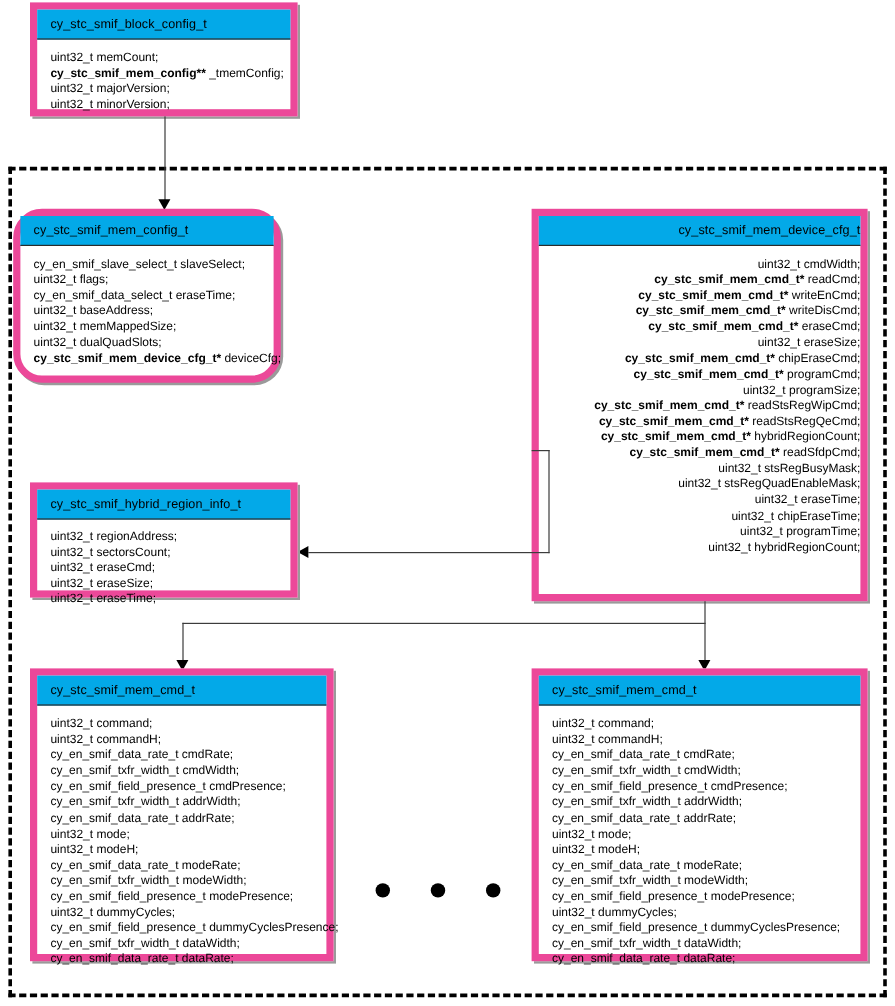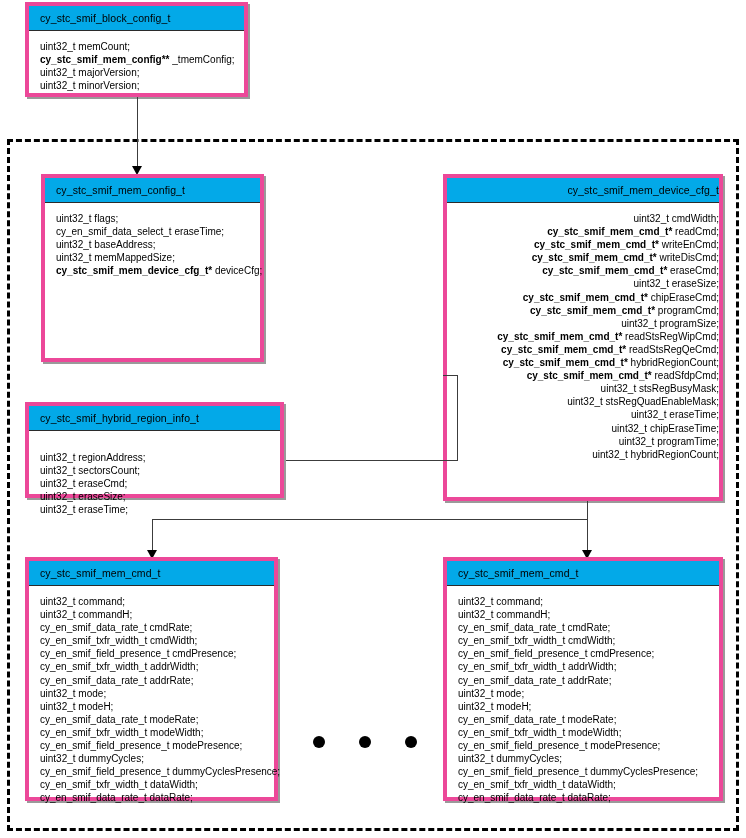--- a/index.html
+++ b/index.html
@@ -24,40 +24,40 @@
     box-sizing: border-box;
     border: 3px dashed #000000;
     background: transparent;
   }
 
   
   .uml-box {
     position: absolute;
     box-sizing: border-box;
     background: #ffffff;
-    border: 4px solid #ec4899;
+    border: 6px solid #ec4899;
     box-shadow: 2px 2px 0 0 #9a9a9a;
   }
   .uml-title {
     box-sizing: border-box;
     background: #03a9e8;
     border-bottom: 1px solid #2b2b2b;
     color: #000000;
     font-size: 10.5px;
     line-height: 12px;
     padding: 6px 0 6px 11px;
     white-space: nowrap;
     letter-spacing: .1px;
   }
   .uml-body {
     box-sizing: border-box;
     padding: 9px 0 6px 11px;
   }
   .uml-body.tight {
-    padding: 20px 0 4px 11px;
+    padding: 8px 0 4px 11px;
   }
   .attr {
     font-size: 10px;
     line-height: 13.1px;
     color: #000000;
     white-space: nowrap;
   }
   .attr .t-bold {
     font-weight: bold;
   }
@@ -114,27 +114,29 @@
         <div class="attr">uint32_t memCount;</div>
         <div class="attr"><span class="t-bold">cy_stc_smif_mem_config**</span><span> _tmemConfig;</span></div>
         <div class="attr">uint32_t majorVersion;</div>
         <div class="attr">uint32_t minorVersion;</div>
       </div>
   </div>
 
   <div class="conn-v" style="left:137px; top:97px; height:72px;"></div>
   <div class="arrow-down" style="left:132px; top:166px;"></div>
 
-  <div class="uml-box" style="left:41px; top:174px; width:223px; height:188px;">
+  <div class="uml-box" style="left:11px; top:174px; width:223px; height:145px;border-radius:24px;">
     <div class="uml-title">cy_stc_smif_mem_config_t</div>
     <div class="uml-body">
+        <div class="attr">cy_en_smif_slave_select_t slaveSelect;</div>
         <div class="attr">uint32_t flags;</div>
         <div class="attr">cy_en_smif_data_select_t eraseTime;</div>
         <div class="attr">uint32_t baseAddress;</div>
         <div class="attr">uint32_t memMappedSize;</div>
+        <div class="attr">uint32_t dualQuadSlots;</div>
         <div class="attr"><span class="t-bold">cy_stc_smif_mem_device_cfg_t*</span><span> deviceCfg;</span></div>
       </div>
   </div>
 
   <div class="uml-box" style="left:443px; top:174px; width:280px; height:327px;text-align:right;">
     <div class="uml-title">cy_stc_smif_mem_device_cfg_t</div>
     <div class="uml-body">
         <div class="attr">uint32_t cmdWidth;</div>
         <div class="attr"><span class="t-bold">cy_stc_smif_mem_cmd_t*</span><span> readCmd;</span></div>
         <div class="attr"><span class="t-bold">cy_stc_smif_mem_cmd_t*</span><span> writeEnCmd;</span></div>
@@ -155,21 +157,21 @@
         <div class="attr">uint32_t programTime;</div>
         <div class="attr">uint32_t hybridRegionCount;</div>
       </div>
   </div>
 
   <div class="conn-h" style="left:443px; top:375px; width:15px;"></div>
   <div class="conn-v" style="left:457px; top:375px; height:86px;"></div>
   <div class="conn-h" style="left:257px; top:460px; width:201px;"></div>
   <div class="arrow-left" style="left:248px; top:455px;"></div>
 
-  <div class="uml-box" style="left:25px; top:402px; width:259px; height:96px;">
+  <div class="uml-box" style="left:25px; top:402px; width:223px; height:96px;">
     <div class="uml-title">cy_stc_smif_hybrid_region_info_t</div>
     <div class="uml-body tight">
         <div class="attr">uint32_t regionAddress;</div>
         <div class="attr">uint32_t sectorsCount;</div>
         <div class="attr">uint32_t eraseCmd;</div>
         <div class="attr">uint32_t eraseSize;</div>
         <div class="attr">uint32_t eraseTime;</div>
       </div>
   </div>
 

